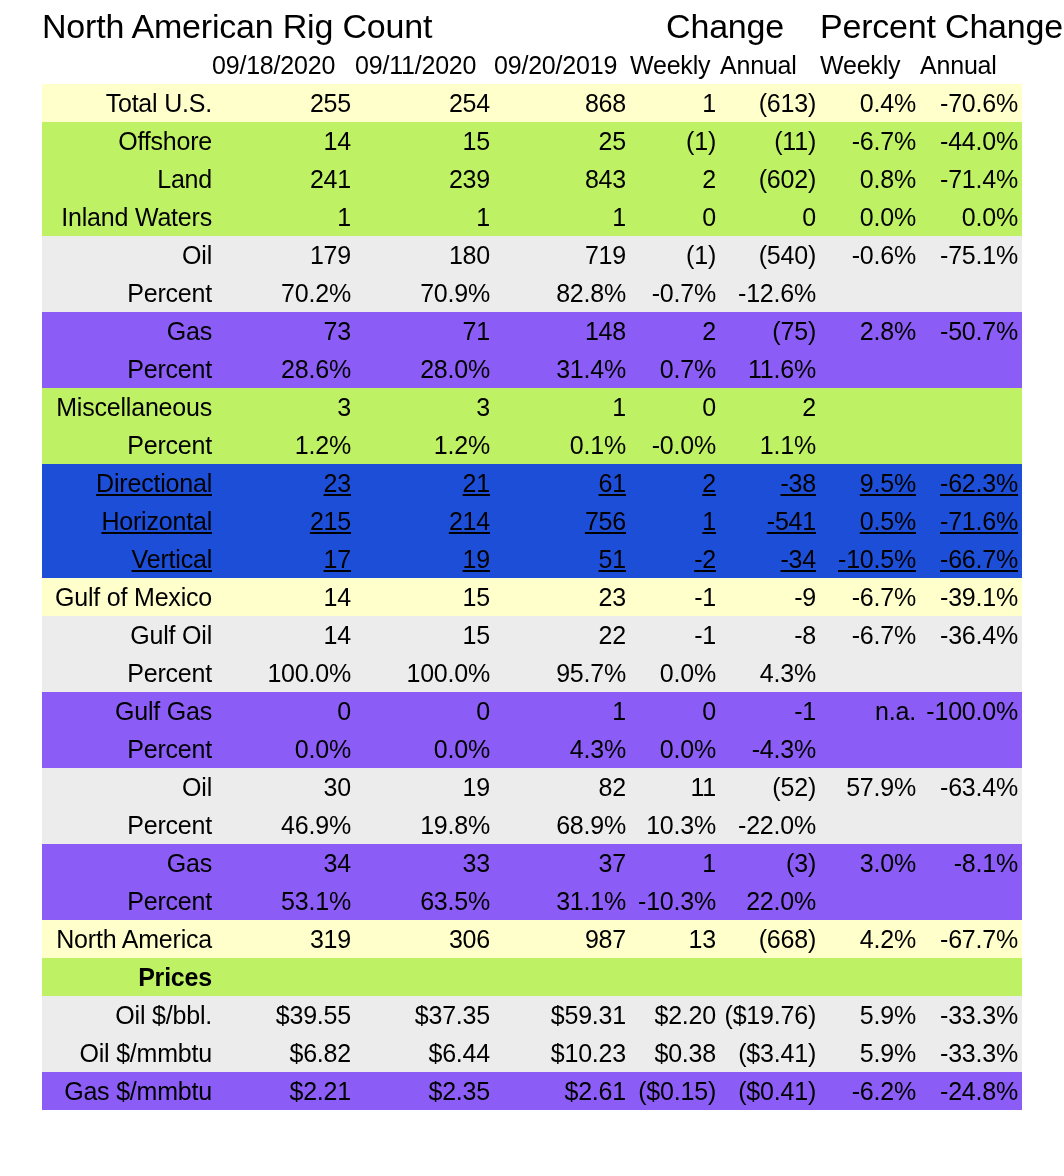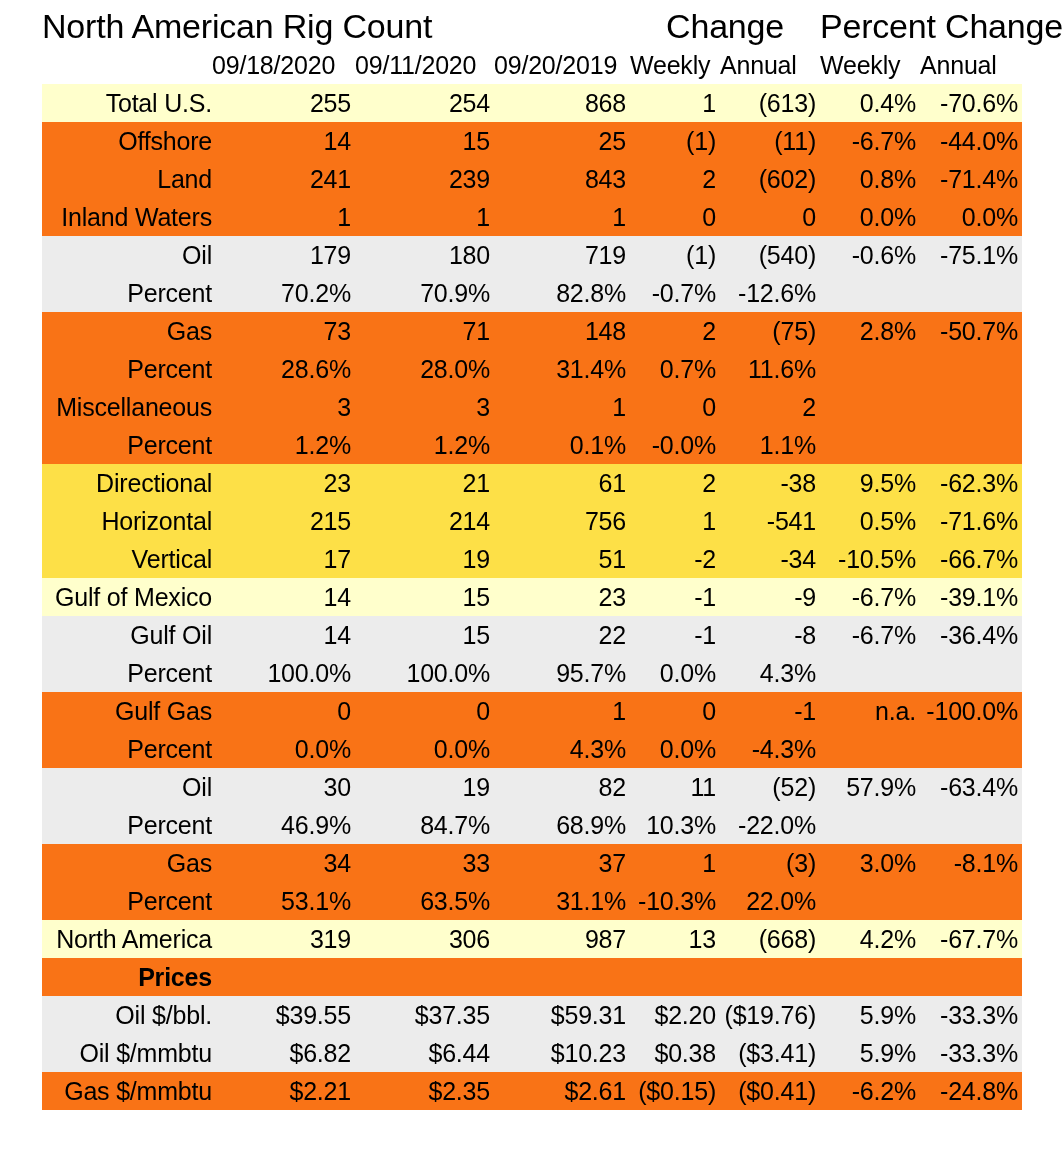--- a/index.html
+++ b/index.html
@@ -92,23 +92,23 @@
     text-align: right;
     padding-right: 4px;
   }
   tr.data-row td.lbl.bold {
     font-weight: bold;
   }
 
   
   tr.bg-yellow td { background: #ffffcc; }
   tr.bg-grey   td { background: #ececec; }
-  tr.bg-cyan   td { background: #f97316; }
-  tr.bg-green  td { background: #fde047; }
-  tr.bg-white  td { background: #f97316; }
+  tr.bg-cyan   td { background: #8b5cf6; }
+  tr.bg-green  td { background: #1d4ed8; text-decoration: underline; }
+  tr.bg-white  td { background: #bef264; }
 </style>
 </head>
 <body>
 
 <div id="page">
 
   <table class="rig">
     <colgroup>
       <col class="c-label">
         <col class="c-d1">
@@ -322,21 +322,21 @@
           <td class="num">19</td>
           <td class="num">82</td>
           <td class="num">11</td>
           <td class="num">(52)</td>
           <td class="num">57.9%</td>
           <td class="num">-63.4%</td>
         </tr>
         <tr class="data-row bg-grey">
           <td class="lbl">Percent</td>
           <td class="num">46.9%</td>
-          <td class="num">84.7%</td>
+          <td class="num">19.8%</td>
           <td class="num">68.9%</td>
           <td class="num">10.3%</td>
           <td class="num">-22.0%</td>
           <td class="num"></td>
           <td class="num"></td>
         </tr>
         <tr class="data-row bg-cyan">
           <td class="lbl">Gas</td>
           <td class="num">34</td>
           <td class="num">33</td>

